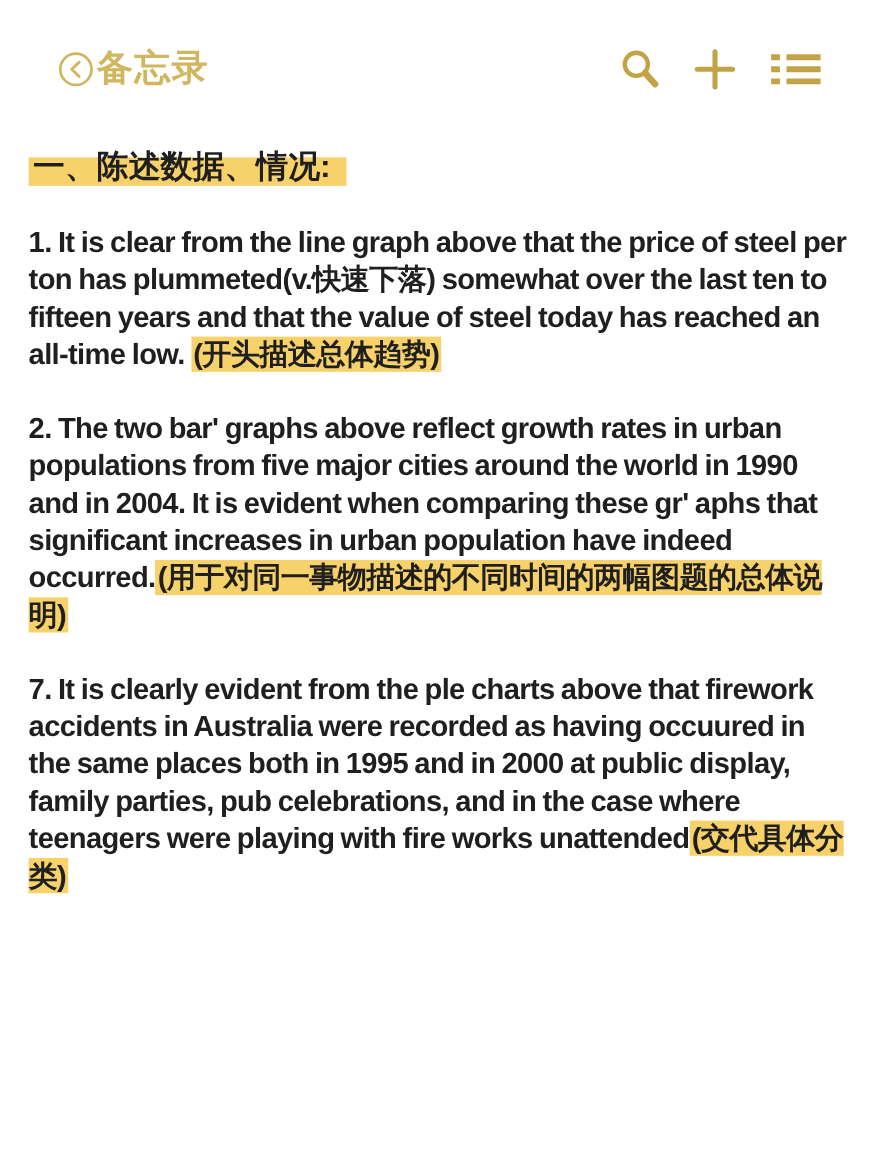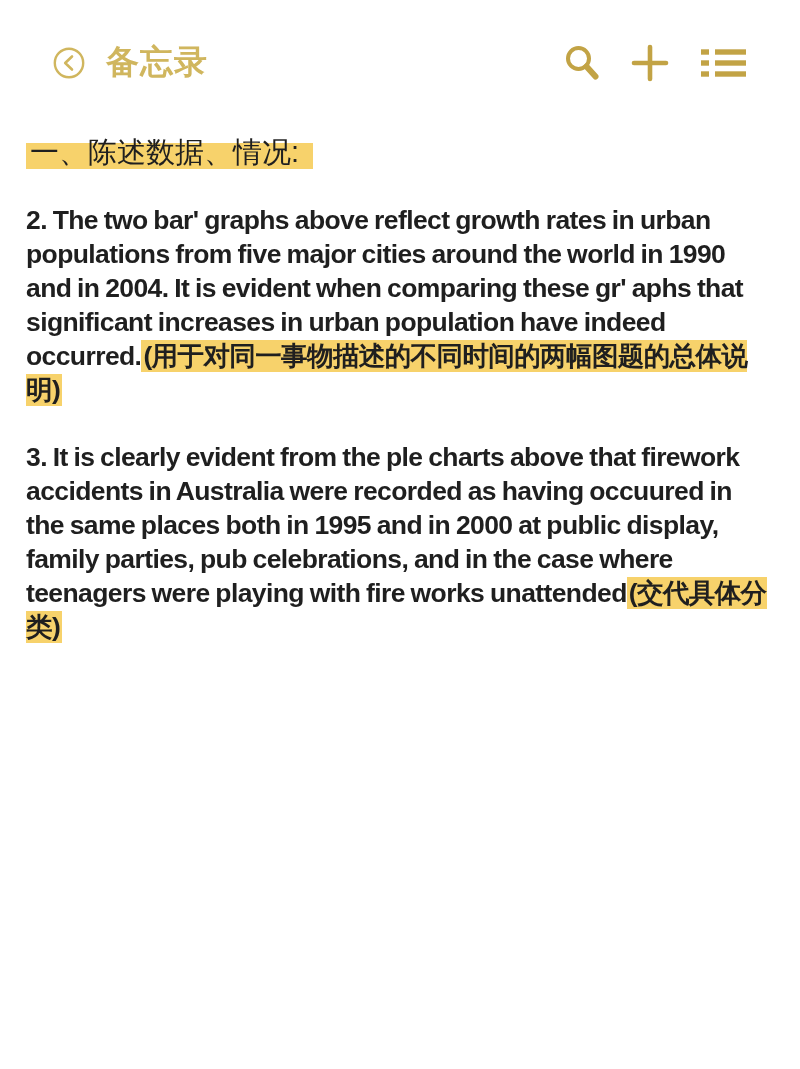--- a/index.html
+++ b/index.html
@@ -11,36 +11,36 @@
     --text:#1f1f1f;
   }
   *{margin:0;padding:0;box-sizing:border-box;}
   body{width:800px;height:1069px;background:#ffffff;overflow:hidden;
        font-family:"Liberation Sans","DejaVu Sans",sans-serif;color:var(--text);}
   .page{width:800px;height:1069px;position:relative;background:#fff;}
 
   
   .topbar{display:flex;justify-content:space-between;align-items:center;
           padding:40px 52px 0 52px;}
-  .back{display:flex;align-items:center;gap:20px;color:var(--gold-light);cursor:pointer;}
+  .back{display:flex;align-items:center;gap:2px;color:var(--gold-light);cursor:pointer;}
   .back-label{font-size:33px;font-weight:700;letter-spacing:1px;}
   .actions{display:flex;align-items:center;gap:28px;color:var(--gold);}
   .actions svg{display:block;cursor:pointer;}
 
   
   .title-wrap{margin:16px 0 0 54px;position:relative;white-space:nowrap;}
   .title-wrap h1{font-size:77px;line-height:100px;font-weight:900;
                  color:var(--title-red);letter-spacing:-2px;}
   .circled{position:relative;display:inline-block;}
   .circle-svg{position:absolute;left:-24px;top:-26px;pointer-events:none;overflow:visible;}
 
   
   .note-content{padding:50px 26px 0 26px;font-size:26.5px;line-height:34px;
                 font-weight:600;letter-spacing:-0.6px;word-spacing:-1px;}
-  .sec{font-size:29px;font-weight:400;letter-spacing:0;margin-bottom:34px;}
+  .sec{font-size:29px;font-weight:700;letter-spacing:0;margin-bottom:34px;}
   .hl-band{background-image:linear-gradient(var(--highlight),var(--highlight));
            background-repeat:no-repeat;background-size:100% 26px;
            background-position:0 85%;padding:0 14px 2px 4px;}
   .para{margin-bottom:33px;}
   .hl{background:var(--highlight);padding:1px 2px;}
 </style>
 </head>
 <body>
 
 <div class="page">
@@ -73,19 +73,20 @@
       </svg>
     </div>
   </header>
 
 
   <div class="note-content">
 
     <h2 class="sec"><span class="hl-band">一、陈述数据、情况:</span></h2>
 
 
+    <p class="para"><span>1. It is clear from the line graph above that the price of steel per ton has plummeted(v.快速下落) somewhat over the last ten to fifteen years and that the value of steel today has reached an all-time low. </span><span class="hl">(开头描述总体趋势)</span></p>
 
     <p class="para"><span>2. The two bar' graphs above reflect growth rates in urban populations from five major cities around the world in 1990 and in 2004. It is evident when comparing these gr' aphs that significant increases in urban population have indeed occurred.</span><span class="hl">(用于对同一事物描述的不同时间的两幅图题的总体说明)</span></p>
 
-    <p class="para"><span>3. It is clearly evident from the ple charts above that firework accidents in Australia were recorded as having occuured in the same places both in 1995 and in 2000 at public display, family parties, pub celebrations, and in the case where teenagers were playing with fire works unattended</span><span class="hl">(交代具体分类)</span></p>
+    <p class="para"><span>7. It is clearly evident from the ple charts above that firework accidents in Australia were recorded as having occuured in the same places both in 1995 and in 2000 at public display, family parties, pub celebrations, and in the case where teenagers were playing with fire works unattended</span><span class="hl">(交代具体分类)</span></p>
 
   </div>
 </div>
 
 </body></html>

